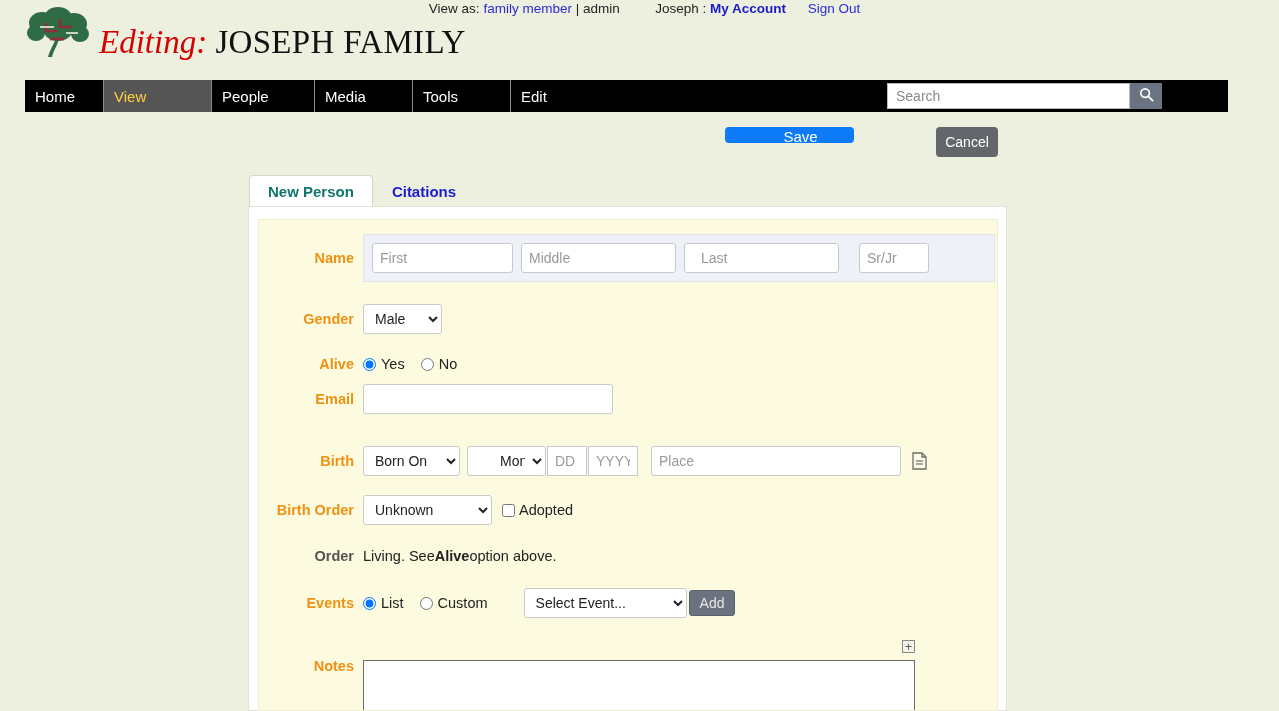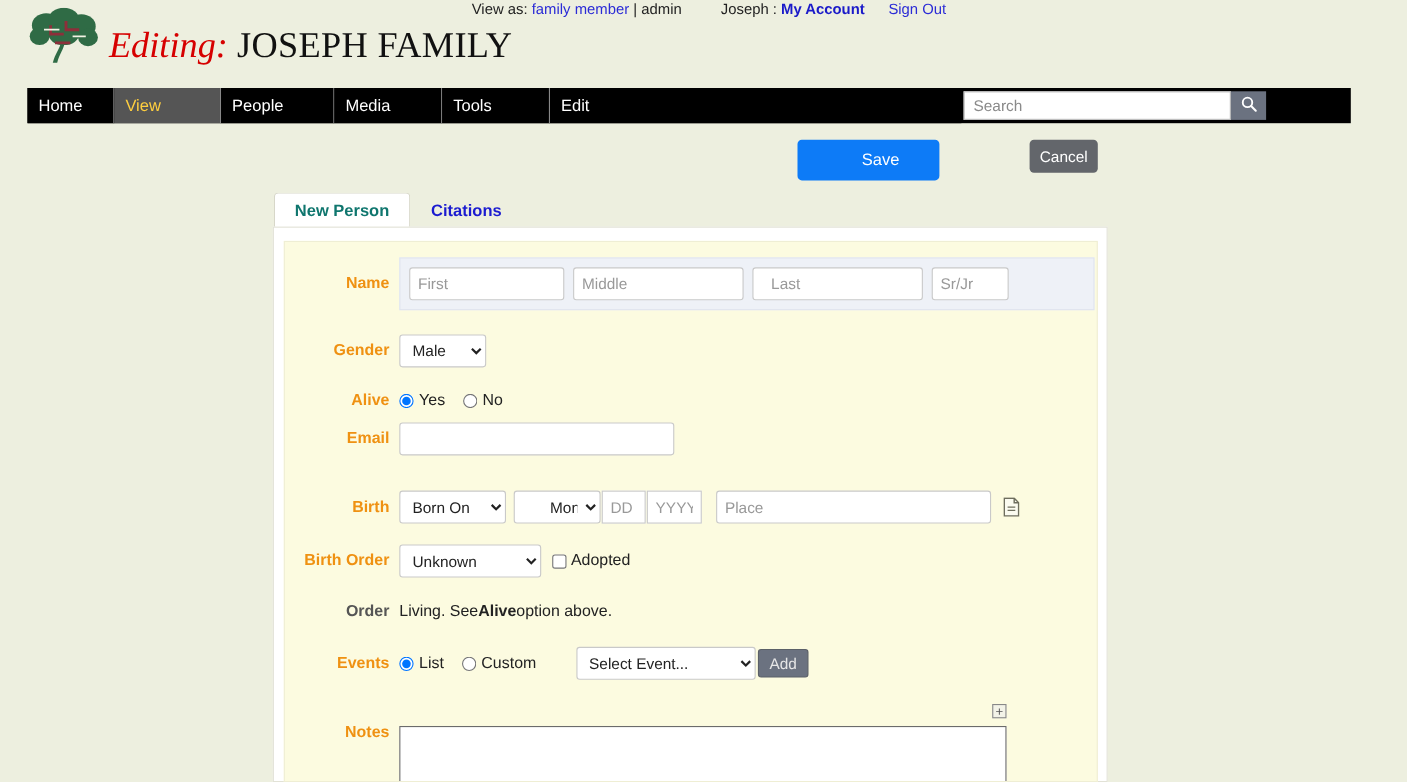--- a/index.html
+++ b/index.html
@@ -98,21 +98,21 @@
     padding: 0 0 0 10px;
     color: #fff;
     font-size: 15px;
     background: #000;
     border-right: 1px solid #888;
     box-sizing: border-box;
     text-decoration: none;
     white-space: nowrap;
   }
   .nav-item.w-home   { width: 79px; }
-  .nav-item.w-view   { width: 97px; }
+  .nav-item.w-view   { width: 108px; }
   .nav-item.w-people { width: 103px; }
   .nav-item.w-media  { width: 98px; }
   .nav-item.w-tools  { width: 98px; }
   .nav-item.w-edit   { width: 374px; border-right: none; }
   .nav-item.active {
     background: #555555;
     color: #ffcf3f;
   }
   .nav-search-wrap {
     display: flex;
@@ -143,21 +143,21 @@
     cursor: pointer;
     padding: 0;
   }
 
   
   .save-btn {
     position: absolute;
     top: 127px;
     left: 725px;
     width: 129px;
-    height: 37px;
+    height: 16px;
     background: #0d7bf7;
     color: #fff;
     border: none;
     border-radius: 4px;
     font-size: 15px;
     cursor: pointer;
     font-family: "Liberation Sans", sans-serif;
     padding-left: 28px;
   }
   .cancel-btn {
@@ -279,21 +279,21 @@
     font-size: 14px;
     color: #333;
     padding: 0 7px;
     box-sizing: border-box;
     outline: none;
     font-family: "Liberation Sans", sans-serif;
   }
   .inp::placeholder { color: #999; }
   .in-first  { width: 141px; margin-right: 8px; }
   .in-middle { width: 155px; margin-right: 8px; }
-  .in-last   { width: 155px; margin-right: 8px; padding-left: 16px; }
+  .in-last   { width: 155px; margin-right: 20px; padding-left: 16px; }
   .in-suffix { width: 70px; }
 
   .sel {
     height: 30px;
     border: 1px solid #c9c9c9;
     border-radius: 3px;
     background: #fff;
     font-size: 14px;
     color: #222;
     padding: 0 4px 0 7px;

